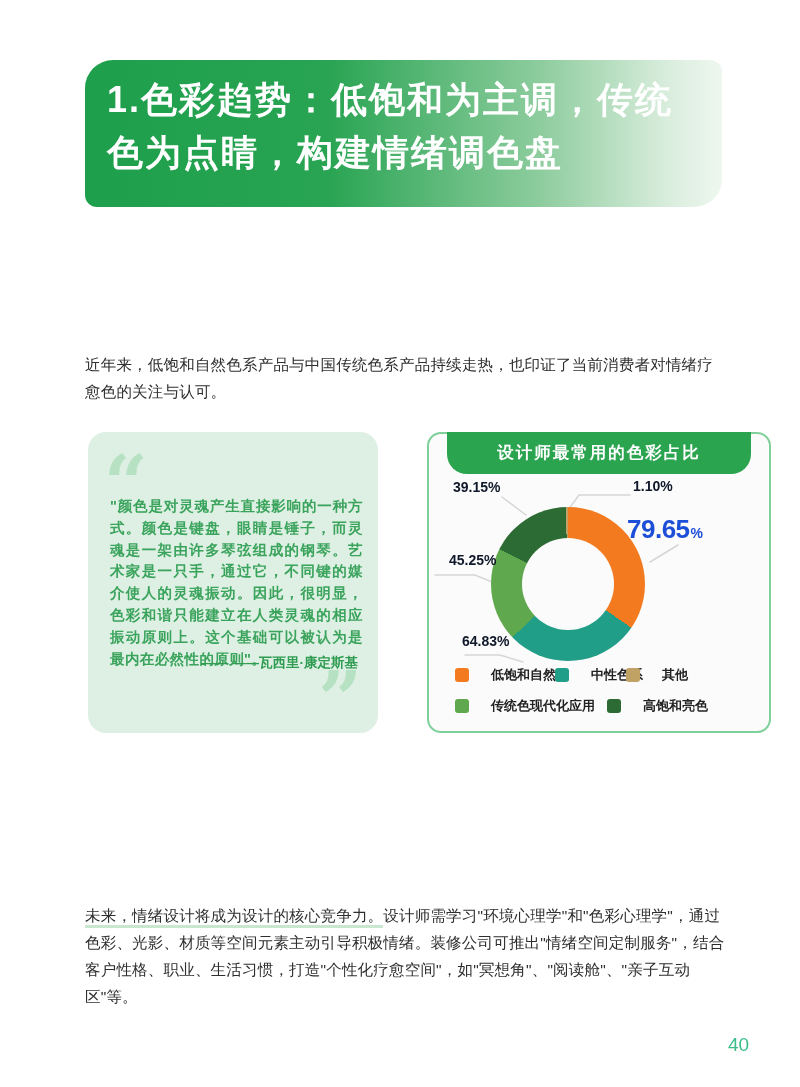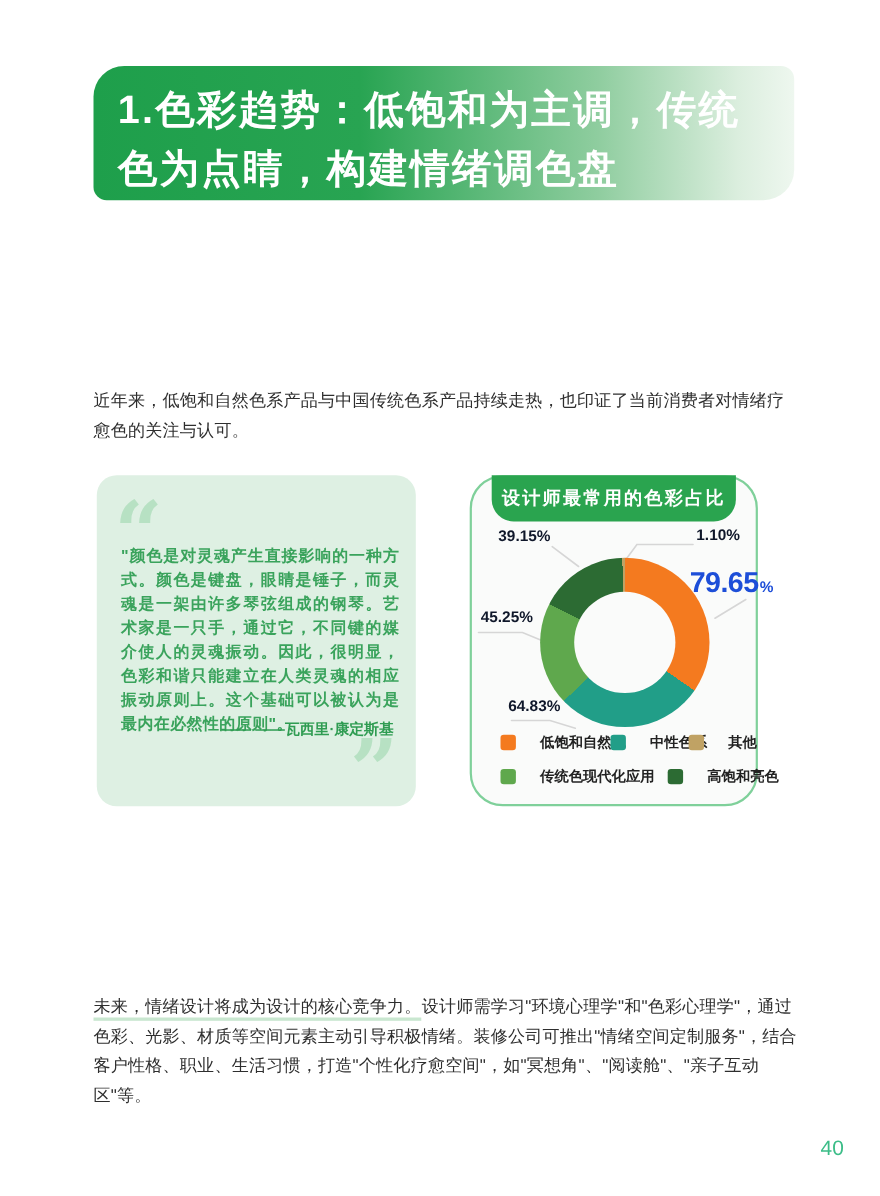--- a/index.html
+++ b/index.html
@@ -6,21 +6,21 @@
   html,body { background:#ffffff; }
   body {
     width:800px; height:1087px; position:relative; overflow:hidden;
     font-family:"Liberation Sans","DejaVu Sans",sans-serif;
     color:#2e2e2e;
   }
   .page { position:absolute; inset:0; }
 
   
   .banner {
-    position:absolute; left:85px; top:60px; width:637px; height:122px;
+    position:absolute; left:85px; top:60px; width:637px; height:147px;
     border-radius:28px 12px 28px 12px;
     background:linear-gradient(90deg,#1e9f4b 0%,#28a452 38%,#8fcd9f 72%,#dbeede 92%,#eef7ef 100%);
     padding:13px 20px 0 22px;
   }
   .banner-title {
     font-size:36px; line-height:53px; font-weight:700; color:#ffffff;
     letter-spacing:2px;
   }
 
   
@@ -50,56 +50,56 @@
     font-size:14.5px; line-height:21.8px; font-weight:700; color:#3aa35c;
     letter-spacing:0.4px; text-align:justify;
   }
   .q-attr {
     position:absolute; right:20px; top:222px;
     font-size:13.5px; font-weight:700; color:#2f9c52;padding-left:25px;
   }
 
   
   .chart-card {
-    position:absolute; left:427px; top:432px; width:262px; height:301px;
-    background:#fafbfa; border:2px solid #7fd09a; border-radius:30px;
+    position:absolute; left:427px; top:432px; width:344px; height:301px;
+    background:#fafbfa; border:2px solid #7fd09a; border-radius:14px;
   }
   .ribbon {
     position:absolute; left:18px; right:18px; top:-2px; height:42px;
     background:#2aa44f; border-radius:0 0 20px 20px;
     color:#ffffff; font-size:16.5px; font-weight:700; letter-spacing:2px;
     display:flex; align-items:center; justify-content:center;
   }
   .leaders { position:absolute; left:0; top:0; width:294px; height:297px; }
   .donut { position:absolute; left:62px; top:73px; width:154px; height:154px; border-radius:50%; }
   .donut::after { content:""; position:absolute; inset:31px; border-radius:50%; background:#fafbfa; }
   .lbl {
     position:absolute; font-size:14px; font-weight:600; color:#0f172a; white-space:nowrap;
   }
   .lbl-3915 { left:24px;  top:45px; }
   .lbl-110  { left:204px; top:44px; }
-  .lbl-4525 { left:8px;   top:118px; }
+  .lbl-4525 { left:20px;   top:118px; }
   .lbl-6483 { left:33px;  top:199px; }
   .big {
     position:absolute; left:198px; top:80px; font-size:26px; font-weight:800;
     color:#f47a1f; letter-spacing:-0.5px; white-space:nowrap;
   }
   .big-pct { font-size:14px; font-weight:800; margin-left:1px; }
   .lg-item { position:absolute; display:flex; align-items:center; gap:22px; white-space:nowrap; }
   .sw { width:14px; height:14px; border-radius:3px; flex:0 0 auto; }
   .lg-t { font-size:13px; font-weight:600; color:#222222; }
   .li1 { left:26px;  top:232px; }
   .li2 { left:126px; top:232px; }
   .li3 { left:197px; top:232px; }
   .li4 { left:26px;  top:263px; }
   .li5 { left:178px; top:263px; }
 
   
   .pagenum {
-    position:absolute; left:746px; top:1034px;
+    position:absolute; left:728px; top:1034px;
     font-size:19px; font-weight:500; color:#3cbd88;
   }
 </style>
 </head>
 <body>
 
 <div class="page">
 
   <div class="banner">
     <div class="banner-title">1.色彩趋势：低饱和为主调，传统色为点睛，构建情绪调色盘</div>

